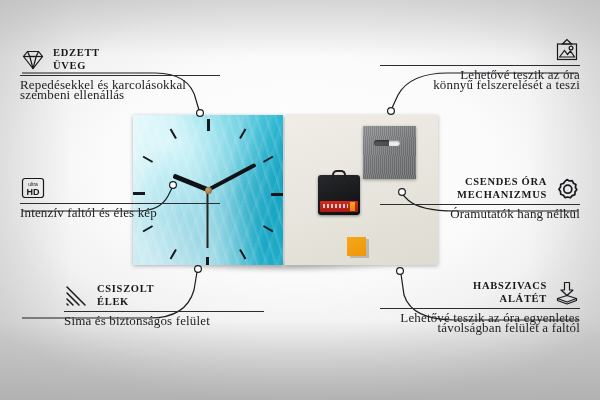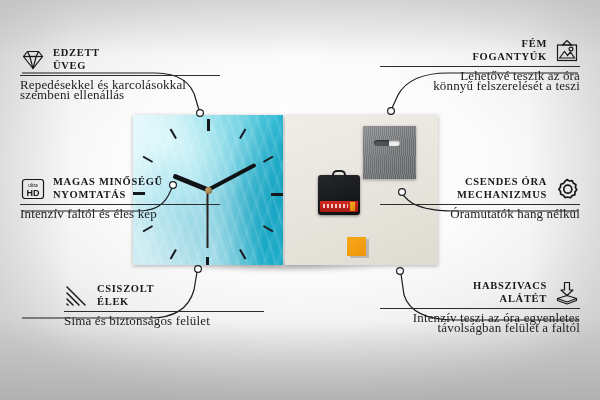--- a/index.html
+++ b/index.html
@@ -232,24 +232,20 @@
 
 <div class="callout left" style="left:20px; top:176px;">
   <div class="co-head">
     <span class="ico">
       <svg viewBox="0 0 26 24">
         <rect x="2.5" y="2.5" width="21" height="19" rx="2.5" fill="none" stroke="#16181b" stroke-width="1.2"></rect>
         <text x="13" y="10.2" text-anchor="middle" font-family="Liberation Sans, sans-serif" font-size="5" fill="#16181b">ultra</text>
         <text x="13" y="18.6" text-anchor="middle" font-family="Liberation Sans, sans-serif" font-size="9" font-weight="bold" fill="#16181b">HD</text>
       </svg>
     </span>
-    <div>
-      <div class="co-title">MAGAS MINŐSÉGŰ</div>
-      <div class="co-title">NYOMTATÁS</div>
-    </div>
   </div>
   <div class="co-rule"></div>
   <div class="co-desc">Intenzív faltól és éles kép</div>
 </div>
 
 <div class="callout left" style="left:20px; top:283px;margin-left:44px;">
   <div class="co-head">
     <span class="ico">
       <svg viewBox="0 0 26 24">
           <g stroke="#16181b" stroke-width="1.5" stroke-linecap="round">
@@ -274,24 +270,20 @@
     <span class="ico">
       <svg viewBox="0 0 26 24">
           <g fill="none" stroke="#16181b" stroke-width="1.2">
         <path d="M13 1.5 L8.5 6 H17.5 Z"></path>
         <rect x="3.5" y="6" width="19" height="15.5"></rect>
         <path d="M5.5 19 L10.5 12.5 L13.5 16.5 L16.5 13 L20.5 19 Z"></path>
         <circle cx="17" cy="10" r="1.9"></circle>
       </g>
         </svg>
     </span>
-    <div>
-      <div class="co-title">FÉM</div>
-      <div class="co-title">FOGANTYÚK</div>
-    </div>
   </div>
   <div class="co-rule"></div>
   <div class="co-desc">Lehetővé teszik az óra</div>
   <div class="co-desc">könnyű felszerelését a teszi</div>
 </div>
 
 <div class="callout right" style="left:380px; top:176px;">
   <div class="co-head">
     <span class="ico">
       <svg viewBox="0 0 26 24">
@@ -320,15 +312,15 @@
         <path d="M3.5 17.5 V19.5 L13 23 L22.5 19.5 V17.5"></path>
       </g>
         </svg>
     </span>
     <div>
       <div class="co-title">HABSZIVACS</div>
       <div class="co-title">ALÁTÉT</div>
     </div>
   </div>
   <div class="co-rule"></div>
-  <div class="co-desc">Intenzív teszi az óra egyenletes</div>
+  <div class="co-desc">Lehetővé teszik az óra egyenletes</div>
   <div class="co-desc">távolságban felület a faltól</div>
 </div>
 
 </body></html>

